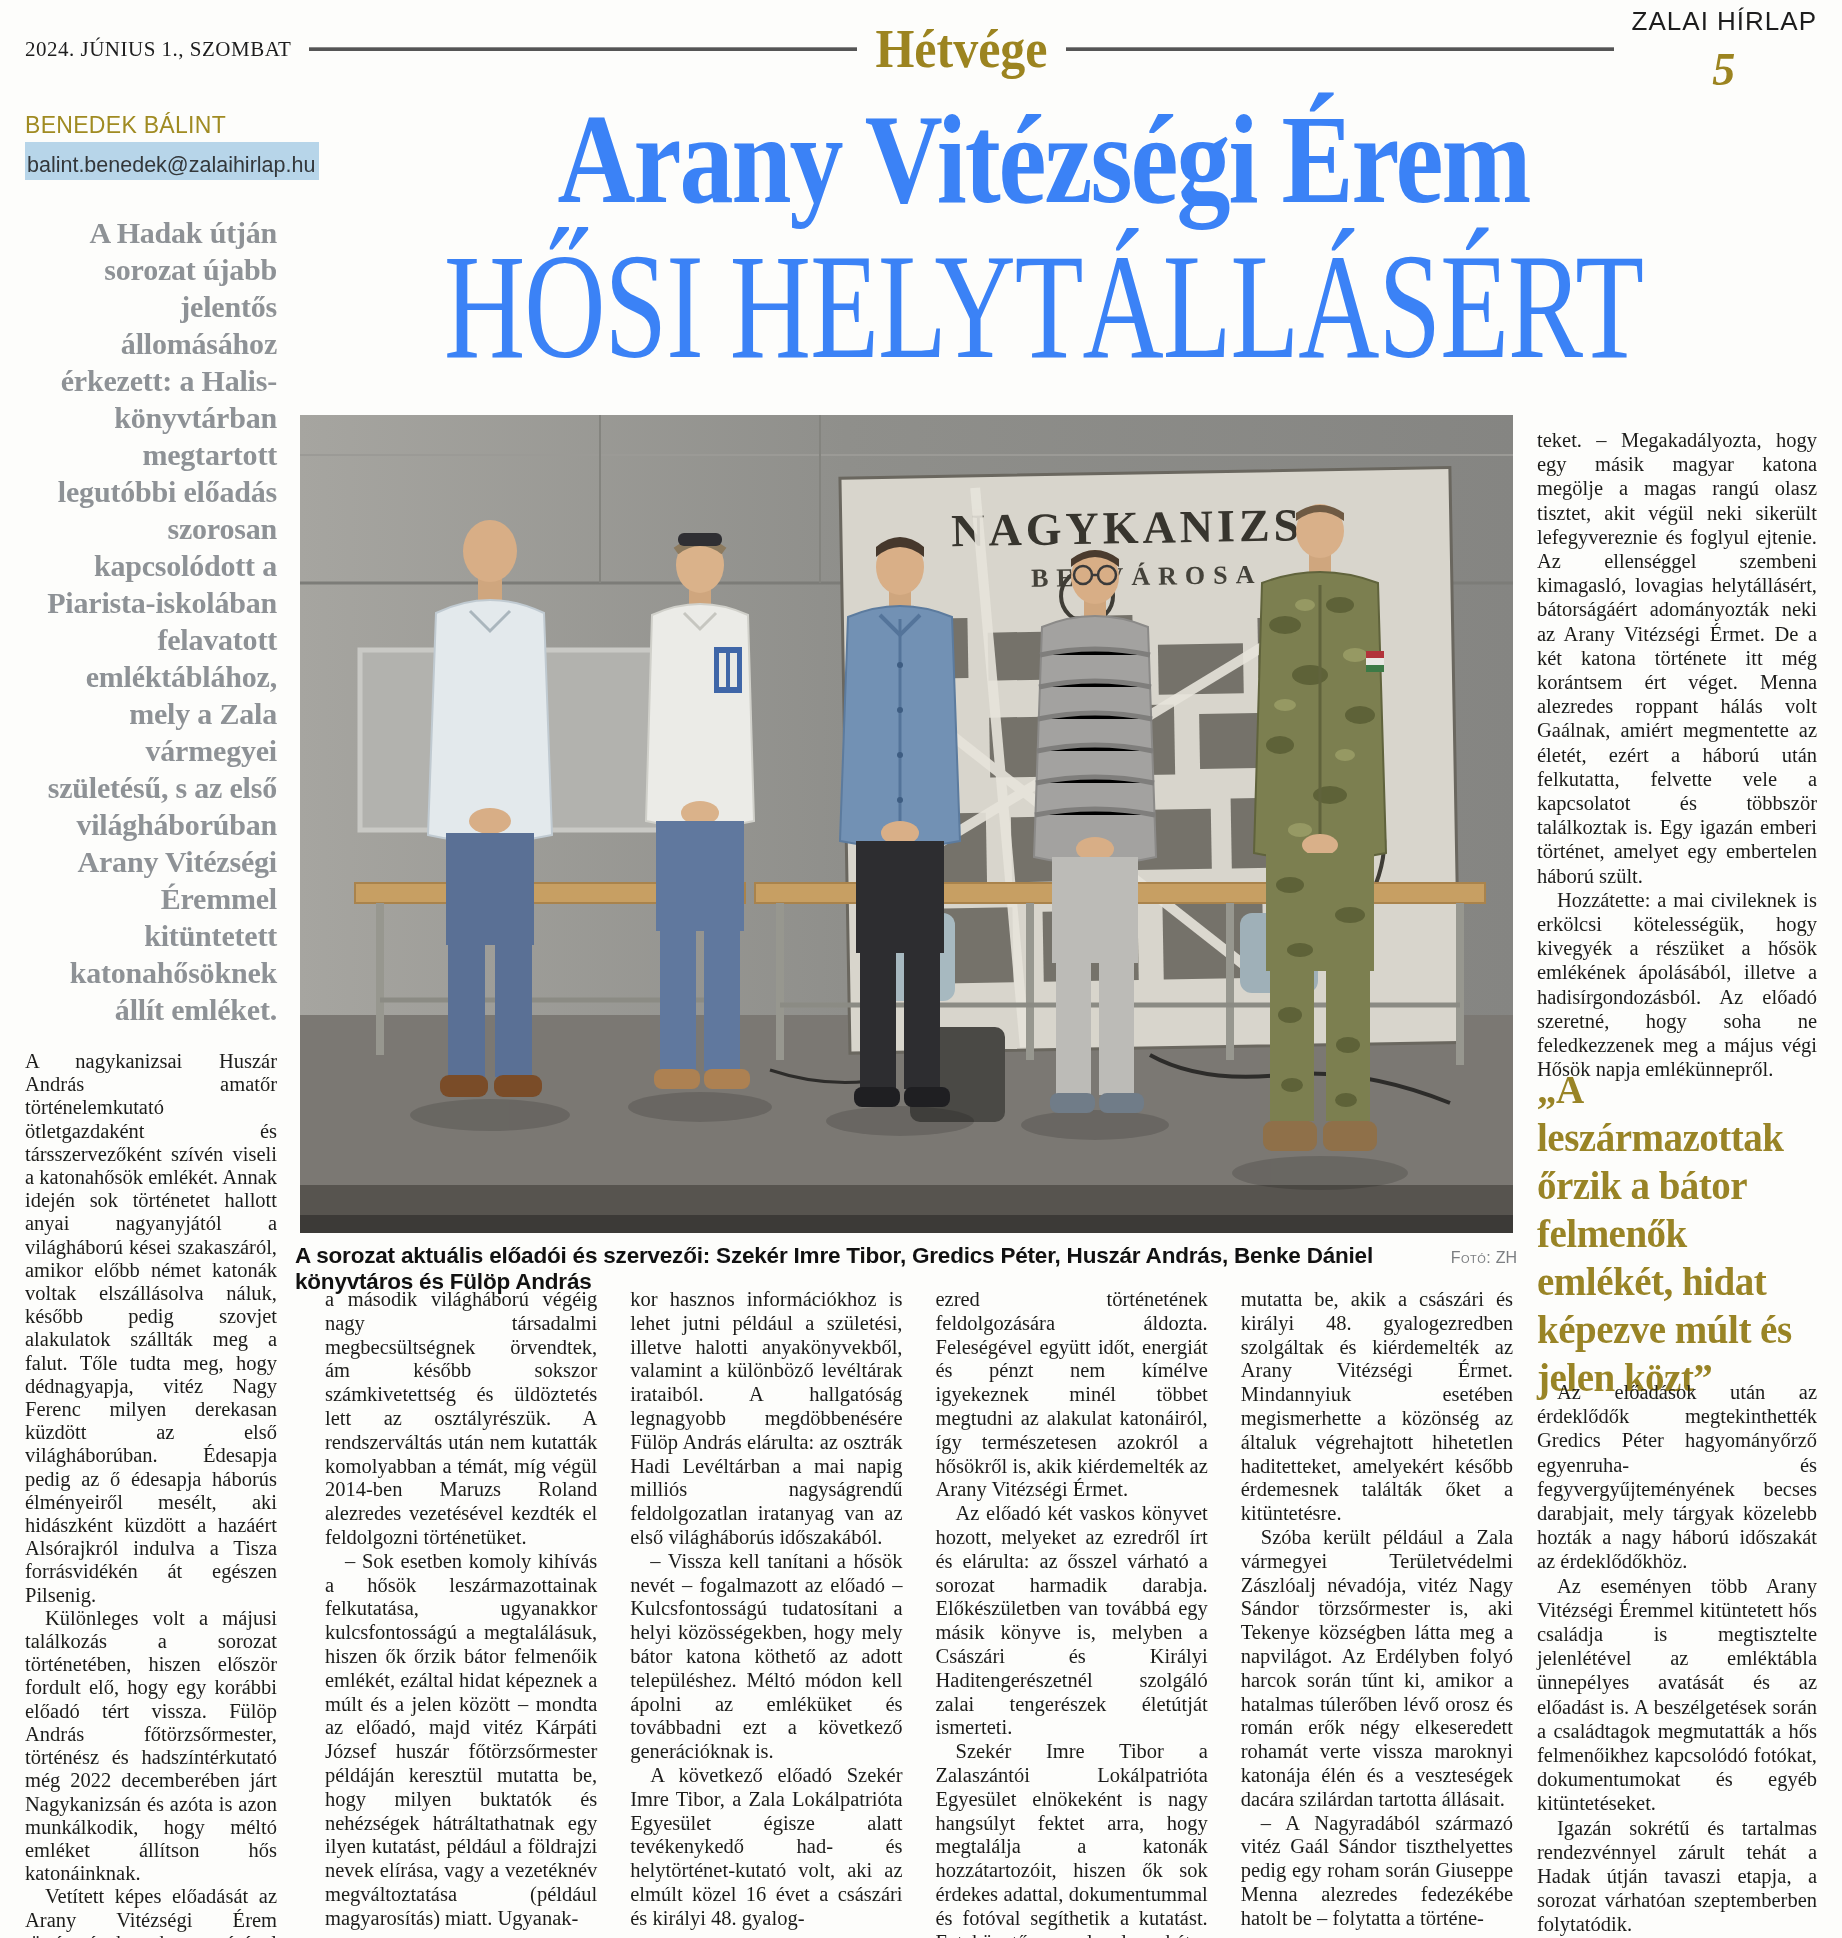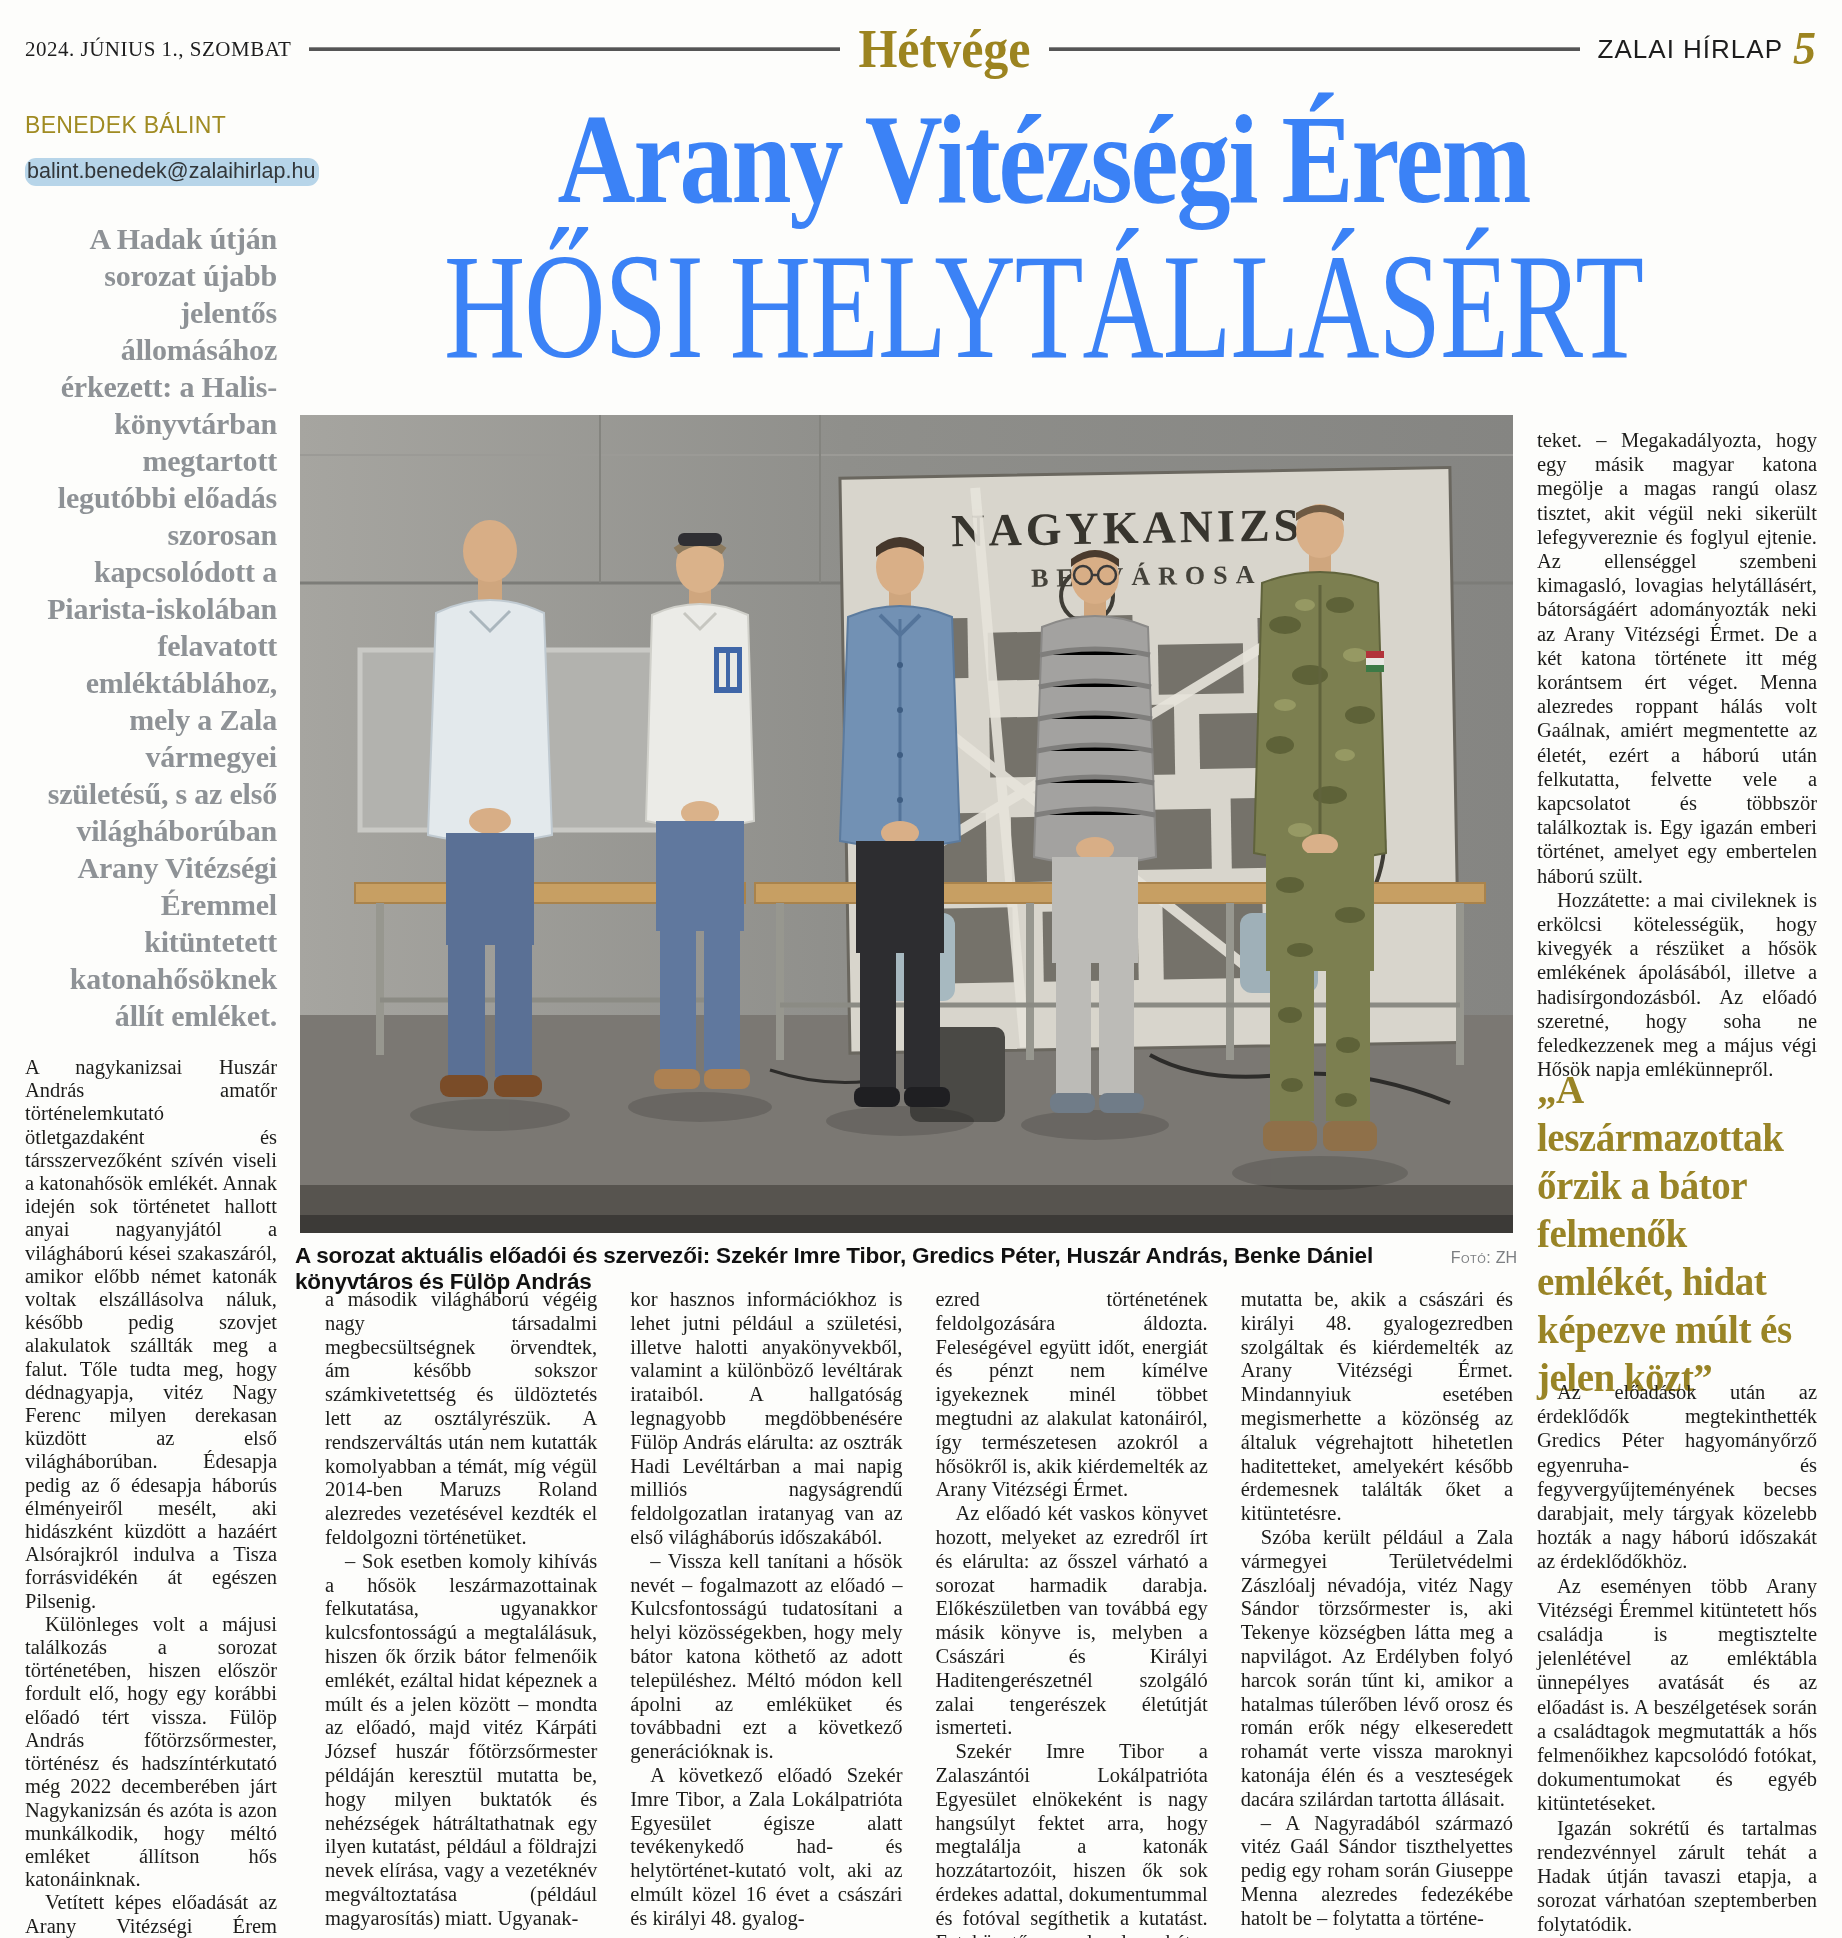--- a/index.html
+++ b/index.html
@@ -13,26 +13,26 @@
     position:absolute;left:25px;right:25px;top:14px;height:70px;
     display:flex;align-items:center;gap:18px;
     font-family:"Liberation Sans", sans-serif;
   }
   .m-date{font-size:21px;letter-spacing:.5px;color:#1d1d1d;white-space:nowrap;font-family:Liberation Serif, serif;}
   .m-rule{flex:1;height:3px;background:#555;border-top:1px solid #888;}
   .m-section{
     font-family:"Liberation Serif", serif;font-weight:bold;
     font-size:50px;color:#9c8420;transform:scaleY(1.08);white-space:nowrap;
   }
-  .m-brand{font-size:26px;letter-spacing:1px;color:#1d1d1d;white-space:nowrap;display:flex;align-items:center;gap:10px;}
+  .m-brand{font-size:26px;letter-spacing:1px;color:#1d1d1d;white-space:nowrap;display:flex;align-items:center;gap:10px;flex-direction:column;}
   .m-page{font-family:"Liberation Serif", serif;font-style:italic;font-weight:bold;font-size:46px;color:#9c8420;line-height:1;}
   
   .leftcol{position:absolute;left:25px;top:112px;width:252px;}
   .author{font-family:"Liberation Sans", sans-serif;font-weight:normal;font-size:23px;color:#a08b22;letter-spacing:.3px;}
-  .email{display:inline-block;margin-top:19px;font-family:"Liberation Sans", sans-serif;font-size:21.5px;color:#33373a;background:#b7d5e9;padding:1px 4px 2px 2px;border-radius:11px;}
+  .email{display:inline-block;margin-top:3px;font-family:"Liberation Sans", sans-serif;font-size:21.5px;color:#33373a;background:#b7d5e9;padding:11px 4px 2px 2px;}
   .lead{
     margin-top:34px;text-align:right;font-weight:bold;color:#8e9296;
     font-size:30px;line-height:37px;letter-spacing:-.2px;
   }
   .bodytext{font-size:20.5px;line-height:23.2px;text-align:justify;color:#1c1c1a;}
   .bodytext p{margin:0;}
   .bodytext p:nth-child(n+2){text-indent:20px;}
   .leftbody{margin-top:22px;}
   
   .headline{position:absolute;left:270px;width:1547px;top:92px;text-align:center;color:#3b82f6;}

